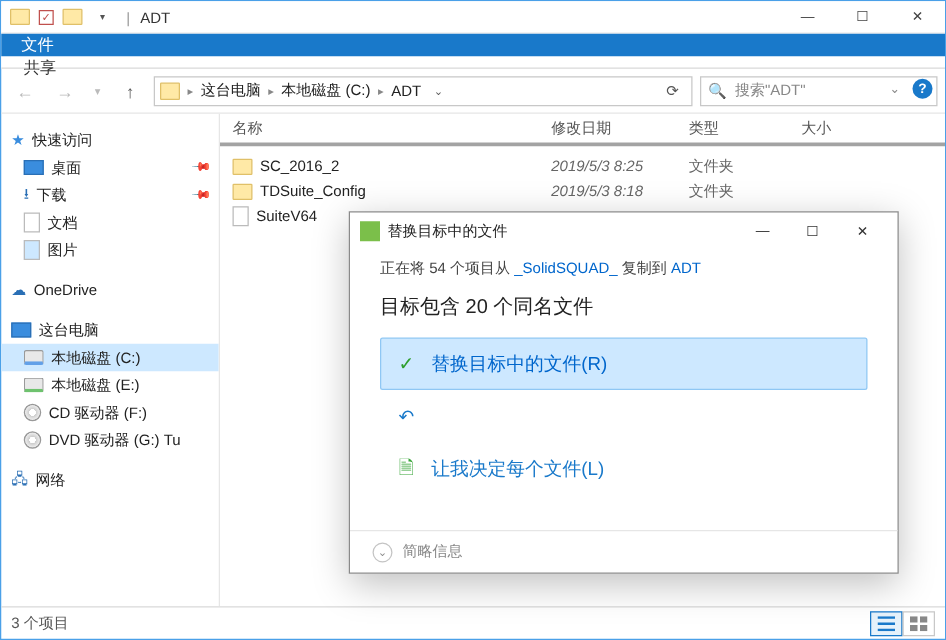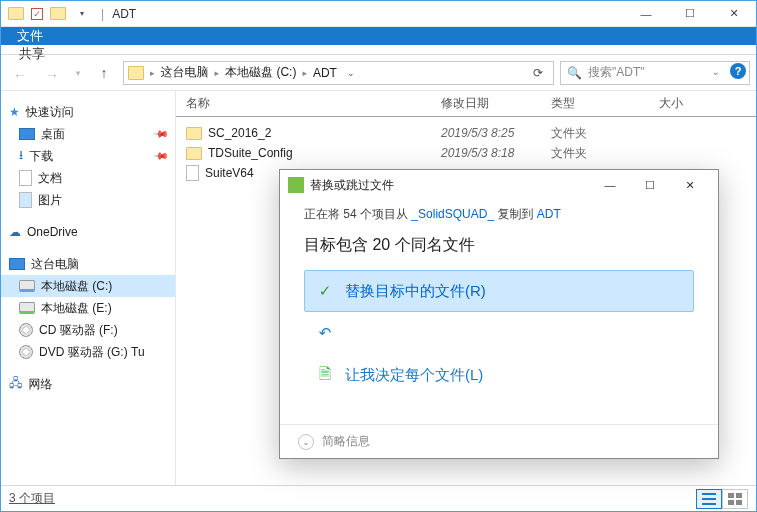--- a/index.html
+++ b/index.html
@@ -39,34 +39,34 @@
   .navpane .item { display:flex; align-items:center; height:22px; padding:0 8px 0 18px; gap:6px; white-space:nowrap; }
   .navpane .item.head { padding-left:8px; }
   .navpane .item.sel { background:#cde8ff; }
   .pin { margin-left:auto; color:#888; font-size:10px; transform:rotate(45deg);}
   .disk { width:16px; height:12px; background:#e8e8e8; border:1px solid #999; border-bottom:3px solid #62a0e8; border-radius:2px;}
   .disk.green { border-bottom-color:#6ec26e;}
   .cd { width:14px; height:14px; border-radius:50%; background:radial-gradient(circle,#fff 30%,#ccc 31%,#eee 70%,#999 71%); border:1px solid #999;}
   .mon { width:16px;height:12px;border:1px solid #2a6fb5;background:#3a8dde;position:relative;}
   
   .content { flex:1; display:flex; flex-direction:column; }
-  .colhead { height:26px; display:flex; align-items:center; border-bottom:1px solid #a3a3a3; padding-left:10px; color:#555;}
+  .colhead { height:26px; display:flex; align-items:center; border-bottom:3px solid #a3a3a3; padding-left:10px; color:#555;}
   .colhead div:nth-child(1){width:255px;}
   .colhead div:nth-child(2){width:110px;}
   .colhead div:nth-child(3){width:90px;}
-  .colhead div:nth-child(4){width:60px;text-align:center;}
+  .colhead div:nth-child(4){width:60px;}
   .rows { padding:6px 0 0 10px; }
   .row { height:20px; display:flex; align-items:center; }
   .row .name{width:255px; display:flex; align-items:center; gap:6px;}
   .row .date{width:110px; color:#666;font-style:italic;}
   .row .type{width:90px; color:#666;}
   .folder-ico-sm{ width:16px;height:13px;background:#ffe9a6;border:1px solid #e0c068;border-radius:1px;}
   .file-ico-sm{ width:13px;height:16px;background:#fff;border:1px solid #bbb;}
   
-  .status { height:26px; border-top:1px solid #d9d9d9; display:flex; align-items:center; padding:0 8px; font-size:12px; color:#555;text-decoration:underline;}
+  .status { height:26px; border-top:1px solid #d9d9d9; display:flex; align-items:center; padding:0 8px; font-size:12px; color:#555;}
   .viewbtns{margin-left:auto;display:flex;gap:0;}
   .viewbtn{width:26px;height:20px;border:1px solid #c8c8c8;display:flex;align-items:center;justify-content:center;}
   .viewbtn.active{border-color:#1979ca;background:#e6f2fb;}
   
   .dialog { position:absolute; left:278px; top:168px; width:440px; height:290px; background:#fff; border:1px solid #8a8a8a; box-shadow:0 8px 28px rgba(0,0,0,.25); display:flex; flex-direction:column; z-index:10;}
   .dlg-title { height:30px; display:flex; align-items:center; padding:0 8px; font-size:12px;}
   .dlg-title .dlg-ico{width:16px;height:16px;background:#7bbf4a;margin-right:6px;}
   .dlg-winbtns{margin-left:auto;display:flex;}
   .dlg-winbtn{width:40px;height:26px;display:flex;align-items:center;justify-content:center;font-size:11px;color:#333;}
   .dlg-body{padding:6px 24px 10px 24px;flex:1;display:flex;flex-direction:column;}
@@ -255,21 +255,21 @@
             <rect x="0" y="7" width="6" height="5" fill="#888"></rect>
             <rect x="8" y="7" width="6" height="5" fill="#888"></rect>
           </svg>
       </div>
     </div>
   </div>
 
   <div class="dialog">
     <div class="dlg-title">
       <span class="dlg-ico"></span>
-      <span>替换或跳过文件</span>
+      <span>替换目标中的文件</span>
       <div class="dlg-winbtns">
         <div class="dlg-winbtn">―</div>
         <div class="dlg-winbtn">☐</div>
         <div class="dlg-winbtn">✕</div>
       </div>
     </div>
     <div class="dlg-body">
       <div class="progress-line">
         <span>正在将 54 个项目从 </span><a href="#">_SolidSQUAD_</a><span> 复制到 </span><a href="#">ADT</a>
       </div>

